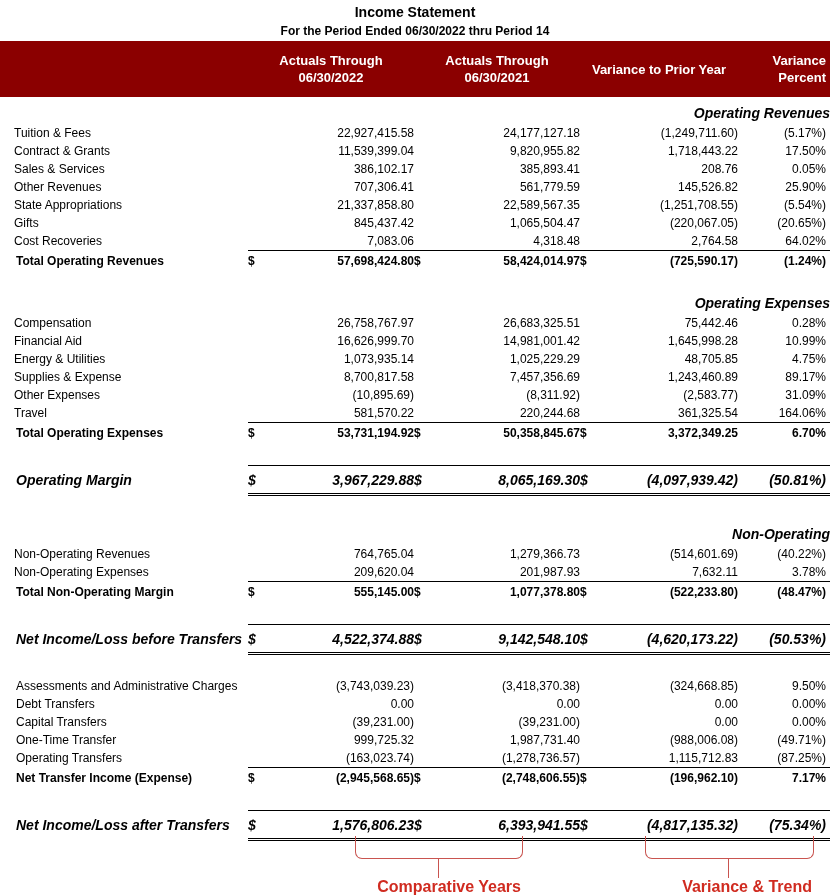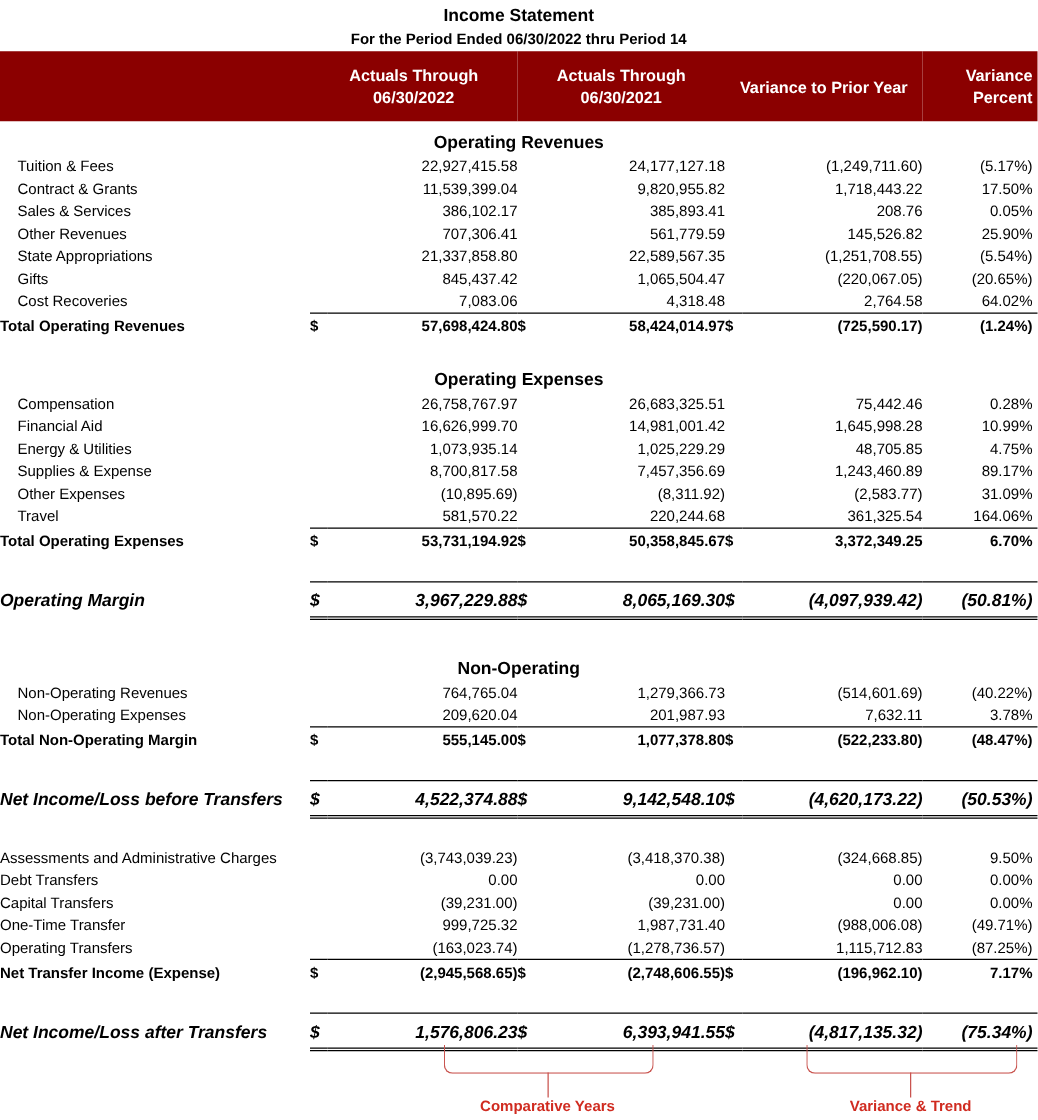--- a/index.html
+++ b/index.html
@@ -78,21 +78,21 @@
   th.head-col.pct { padding-right: 4px; text-align: right; }
 
   
   .lbl {
     text-align: left;
     font-size: 12px;
     line-height: 18px;
     white-space: nowrap;
   }
   .lbl.indent { padding-left: 14px; }
-  .lbl.flush  { padding-left: 0px; }
+  .lbl.flush  { padding-left: 16px; }
 
   .num {
     text-align: right;
     font-size: 12px;
     line-height: 18px;
     padding-right: 6px;
     white-space: nowrap;
     font-variant-numeric: tabular-nums;
   }
   .num.pct { padding-right: 4px; }
@@ -105,22 +105,23 @@
 
   tr.data-row td { height: 18px; }
 
   
   tr.section-row td {
     height: 23px;
     padding-top: 4px;
   }
   .section-title {
     font-weight: bold;
+    font-style: italic;
     font-size: 14px;
-    text-align: center;
+    text-align: right;
     white-space: nowrap;
   }
 
   
   tr.total-row td {
     height: 20px;
     font-weight: bold;
   }
   tr.total-row td.ruled {
     border-top: 1.3px solid #000000;
@@ -161,23 +162,23 @@
   .brace-stem {
     position: absolute;
     top: 26px;
     width: 0;
     height: 20px;
     border-left: 1.6px solid #C9544F;
   }
   .annot-label {
     position: absolute;
     top: 46px;
-    text-align: center;
+    text-align: right;
     color: #D02B20;
-    font-size: 12px;
+    font-size: 16px;
     font-weight: bold;
     white-space: nowrap;
   }
 </style>
 </head>
 <body>
 
 <div class="page">
 
   <div class="titles">

